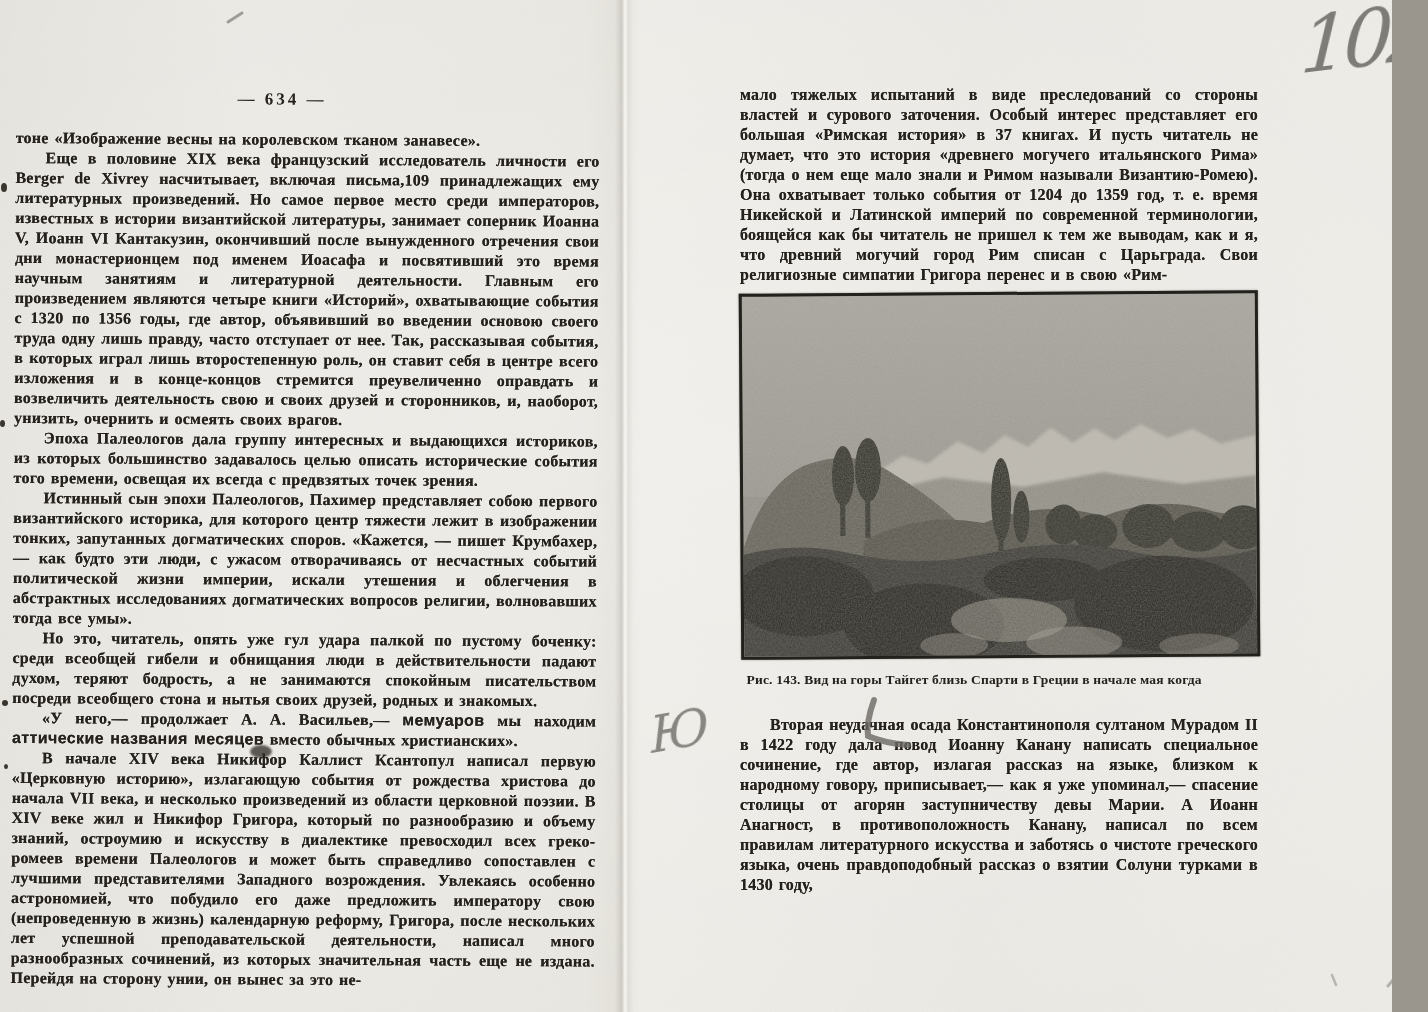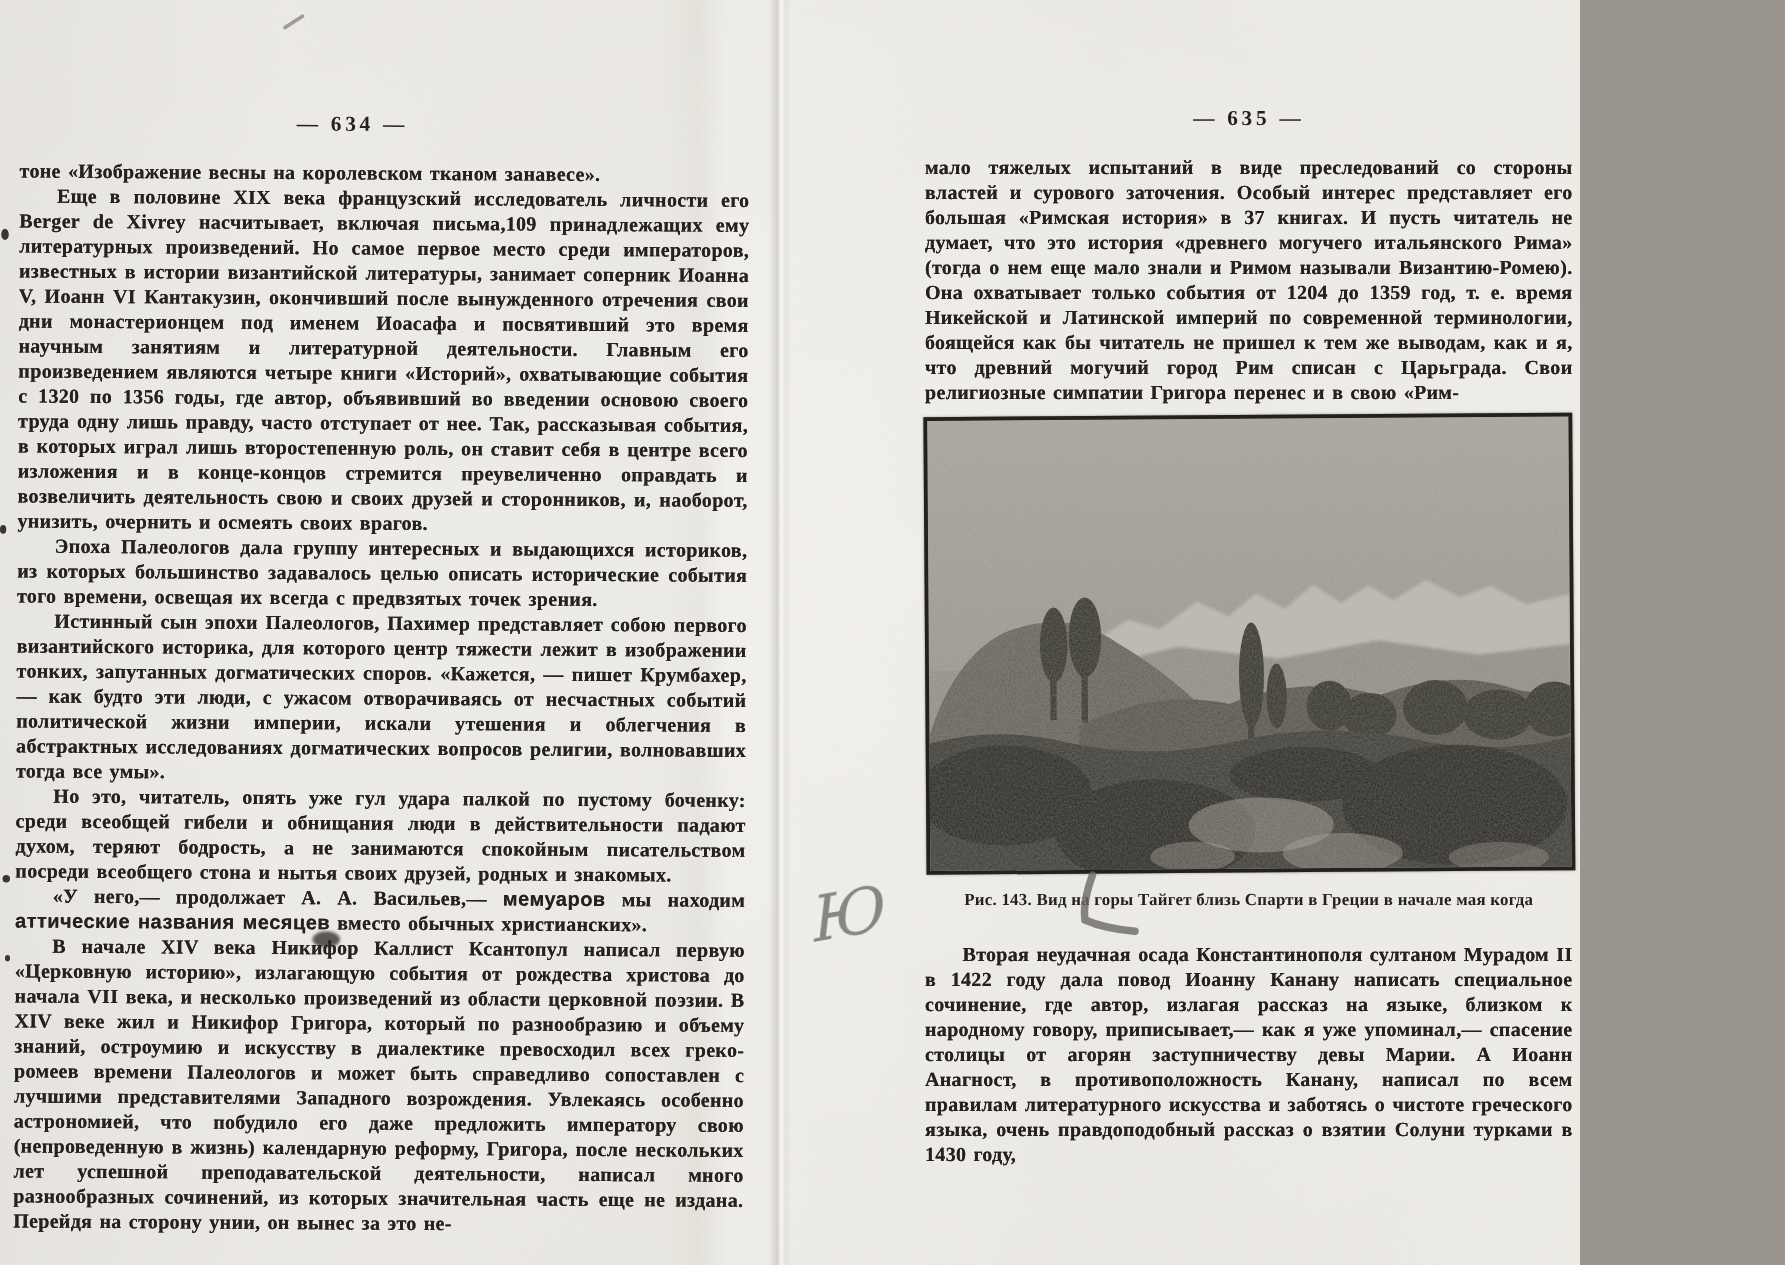--- a/index.html
+++ b/index.html
@@ -1,17 +1,17 @@
 <!DOCTYPE html>
 <html><head>
 <meta charset="utf-8">
 <style>
   html,body{margin:0;padding:0;background:#9a968e;}
   .scan{
-    position:relative;width:1264px;height:1012px;overflow:hidden;
+    position:relative;width:1392px;height:1012px;overflow:hidden;
     background:
       radial-gradient(ellipse 120% 90% at 50% 45%, rgba(255,255,255,.25), rgba(0,0,0,0) 70%),
       linear-gradient(90deg,#e6e4de 0%, #eceae5 18%, #e9e7e1 42%, #e3e1da 44.2%, #efede8 46%, #ebe9e4 70%, #eeece7 100%),
       #eae8e2;
     font-family:"Liberation Serif","DejaVu Serif",serif;
     color:#25211c;
   }
   .noise{position:absolute;inset:0;opacity:.5;pointer-events:none;}
   .gutter{
     position:absolute;left:615px;top:0;width:18px;height:1012px;pointer-events:none;
@@ -32,21 +32,21 @@
   }
   .para.indent{text-indent:30px;}
   .grot{font-family:"Liberation Sans","DejaVu Sans",sans-serif;font-weight:700;letter-spacing:.4px;}
   .figure{
     margin:7px 0 0 0;width:513px;height:360px;border:3px solid #23211c;
     transform:rotate(-.4deg);background:#8e8c85;position:relative;overflow:hidden;
     box-shadow:0 0 2px rgba(40,38,33,.5);
   }
   .figure svg{display:block;}
   .caption{
-    margin:13px auto 16px auto;max-width:505px;text-align:center;
+    margin:13px auto 16px auto;max-width:505px;
     font-weight:700;font-size:13.5px;line-height:18px;letter-spacing:.2px;
   }
   .bottom-block{margin-top:26px;}
   .pencil{position:absolute;color:#6f6d67;pointer-events:none;font-family:"DejaVu Serif",serif;}
   .pencil-102{
     left:1300px;top:-6px;font-size:78px;font-style:italic;font-weight:400;
     transform:rotate(-7deg) skewX(-10deg);letter-spacing:-6px;opacity:.88;
     filter:blur(.4px);
   }
   .pencil-yu{
@@ -82,21 +82,20 @@
         <p class="para indent"><span>Еще в половине XIX века французский исследователь личности его Berger de Xivrey насчитывает, включая письма,109 принадлежащих ему литературных произведений. Но самое первое место среди императоров, известных в истории византийской литературы, занимает соперник Иоанна V, Иоанн VI Кантакузин, окончивший после вынужденного отречения свои дни монастерионцем под именем Иоасафа и посвятивший это время научным занятиям и литературной деятельности. Главным его произведением являются четыре книги «Историй», охватывающие события с 1320 по 1356 годы, где автор, объявивший во введении основою своего труда одну лишь правду, часто отступает от нее. Так, рассказывая события, в которых играл лишь второстепенную роль, он ставит себя в центре всего изложения и в конце-концов стремится преувеличенно оправдать и возвеличить деятельность свою и своих друзей и сторонников, и, наоборот, унизить, очернить и осмеять своих врагов.</span></p>
         <p class="para indent"><span>Эпоха Палеологов дала группу интересных и выдающихся историков, из которых большинство задавалось целью описать исторические события того времени, освещая их всегда с предвзятых точек зрения.</span></p>
         <p class="para indent"><span>Истинный сын эпохи Палеологов, Пахимер представляет собою первого византийского историка, для которого центр тяжести лежит в изображении тонких, запутанных догматических споров. «Кажется, — пишет Крумбахер,— как будто эти люди, с ужасом отворачиваясь от несчастных событий политической жизни империи, искали утешения и облегчения в абстрактных исследованиях догматических вопросов религии, волновавших тогда все умы».</span></p>
         <p class="para indent"><span>Но это, читатель, опять уже гул удара палкой по пустому боченку: среди всеобщей гибели и обнищания люди в действительности падают духом, теряют бодрость, а не занимаются спокойным писательством посреди всеобщего стона и нытья своих друзей, родных и знакомых.</span></p>
         <p class="para indent"><span>«У него,— продолжает А. А. Васильев,— </span><span class="grot">мемуаров</span><span> мы находим </span><span class="grot">аттические названия месяцев</span><span> вместо обычных христианских».</span></p>
         <p class="para indent"><span>В начале XIV века Никифор Каллист Ксантопул написал первую «Церковную историю», излагающую события от рождества христова до начала VII века, и несколько произведений из области церковной поэзии. В XIV веке жил и Никифор Григора, который по разнообразию и объему знаний, остроумию и искусству в диалектике превосходил всех греко-ромеев времени Палеологов и может быть справедливо сопоставлен с лучшими представителями Западного возрождения. Увлекаясь особенно астрономией, что побудило его даже предложить императору свою (непроведенную в жизнь) календарную реформу, Григора, после нескольких лет успешной преподавательской деятельности, написал много разнообразных сочинений, из которых значительная часть еще не издана. Перейдя на сторону унии, он вынес за это не-</span></p>
       </div>
   </div>
 
   <div class="page page-right">
-    <p class="pagenum">— 635 —</p>
     <div id="right-top-paras">
         <p class="para"><span>мало тяжелых испытаний в виде преследований со стороны властей и сурового заточения. Особый интерес представляет его большая «Римская история» в 37 книгах. И пусть читатель не думает, что это история «древнего могучего итальянского Рима» (тогда о нем еще мало знали и Римом называли Византию-Ромею). Она охватывает только события от 1204 до 1359 год, т. е. время Никейской и Латинской империй по современной терминологии, боящейся как бы читатель не пришел к тем же выводам, как и я, что древний могучий город Рим списан с Царьграда. Свои религиозные симпатии Григора перенес и в свою «Рим-</span></p>
       </div>
 
     <div class="figure">
       <svg width="513" height="360" viewBox="0 0 513 360" aria-hidden="true">
         <defs>
           <linearGradient id="skyG" x1="0" y1="0" x2="0" y2="1">
             <stop offset="0" stop-color="#a4a29a"></stop>
             <stop offset="1" stop-color="#96948c"></stop>

